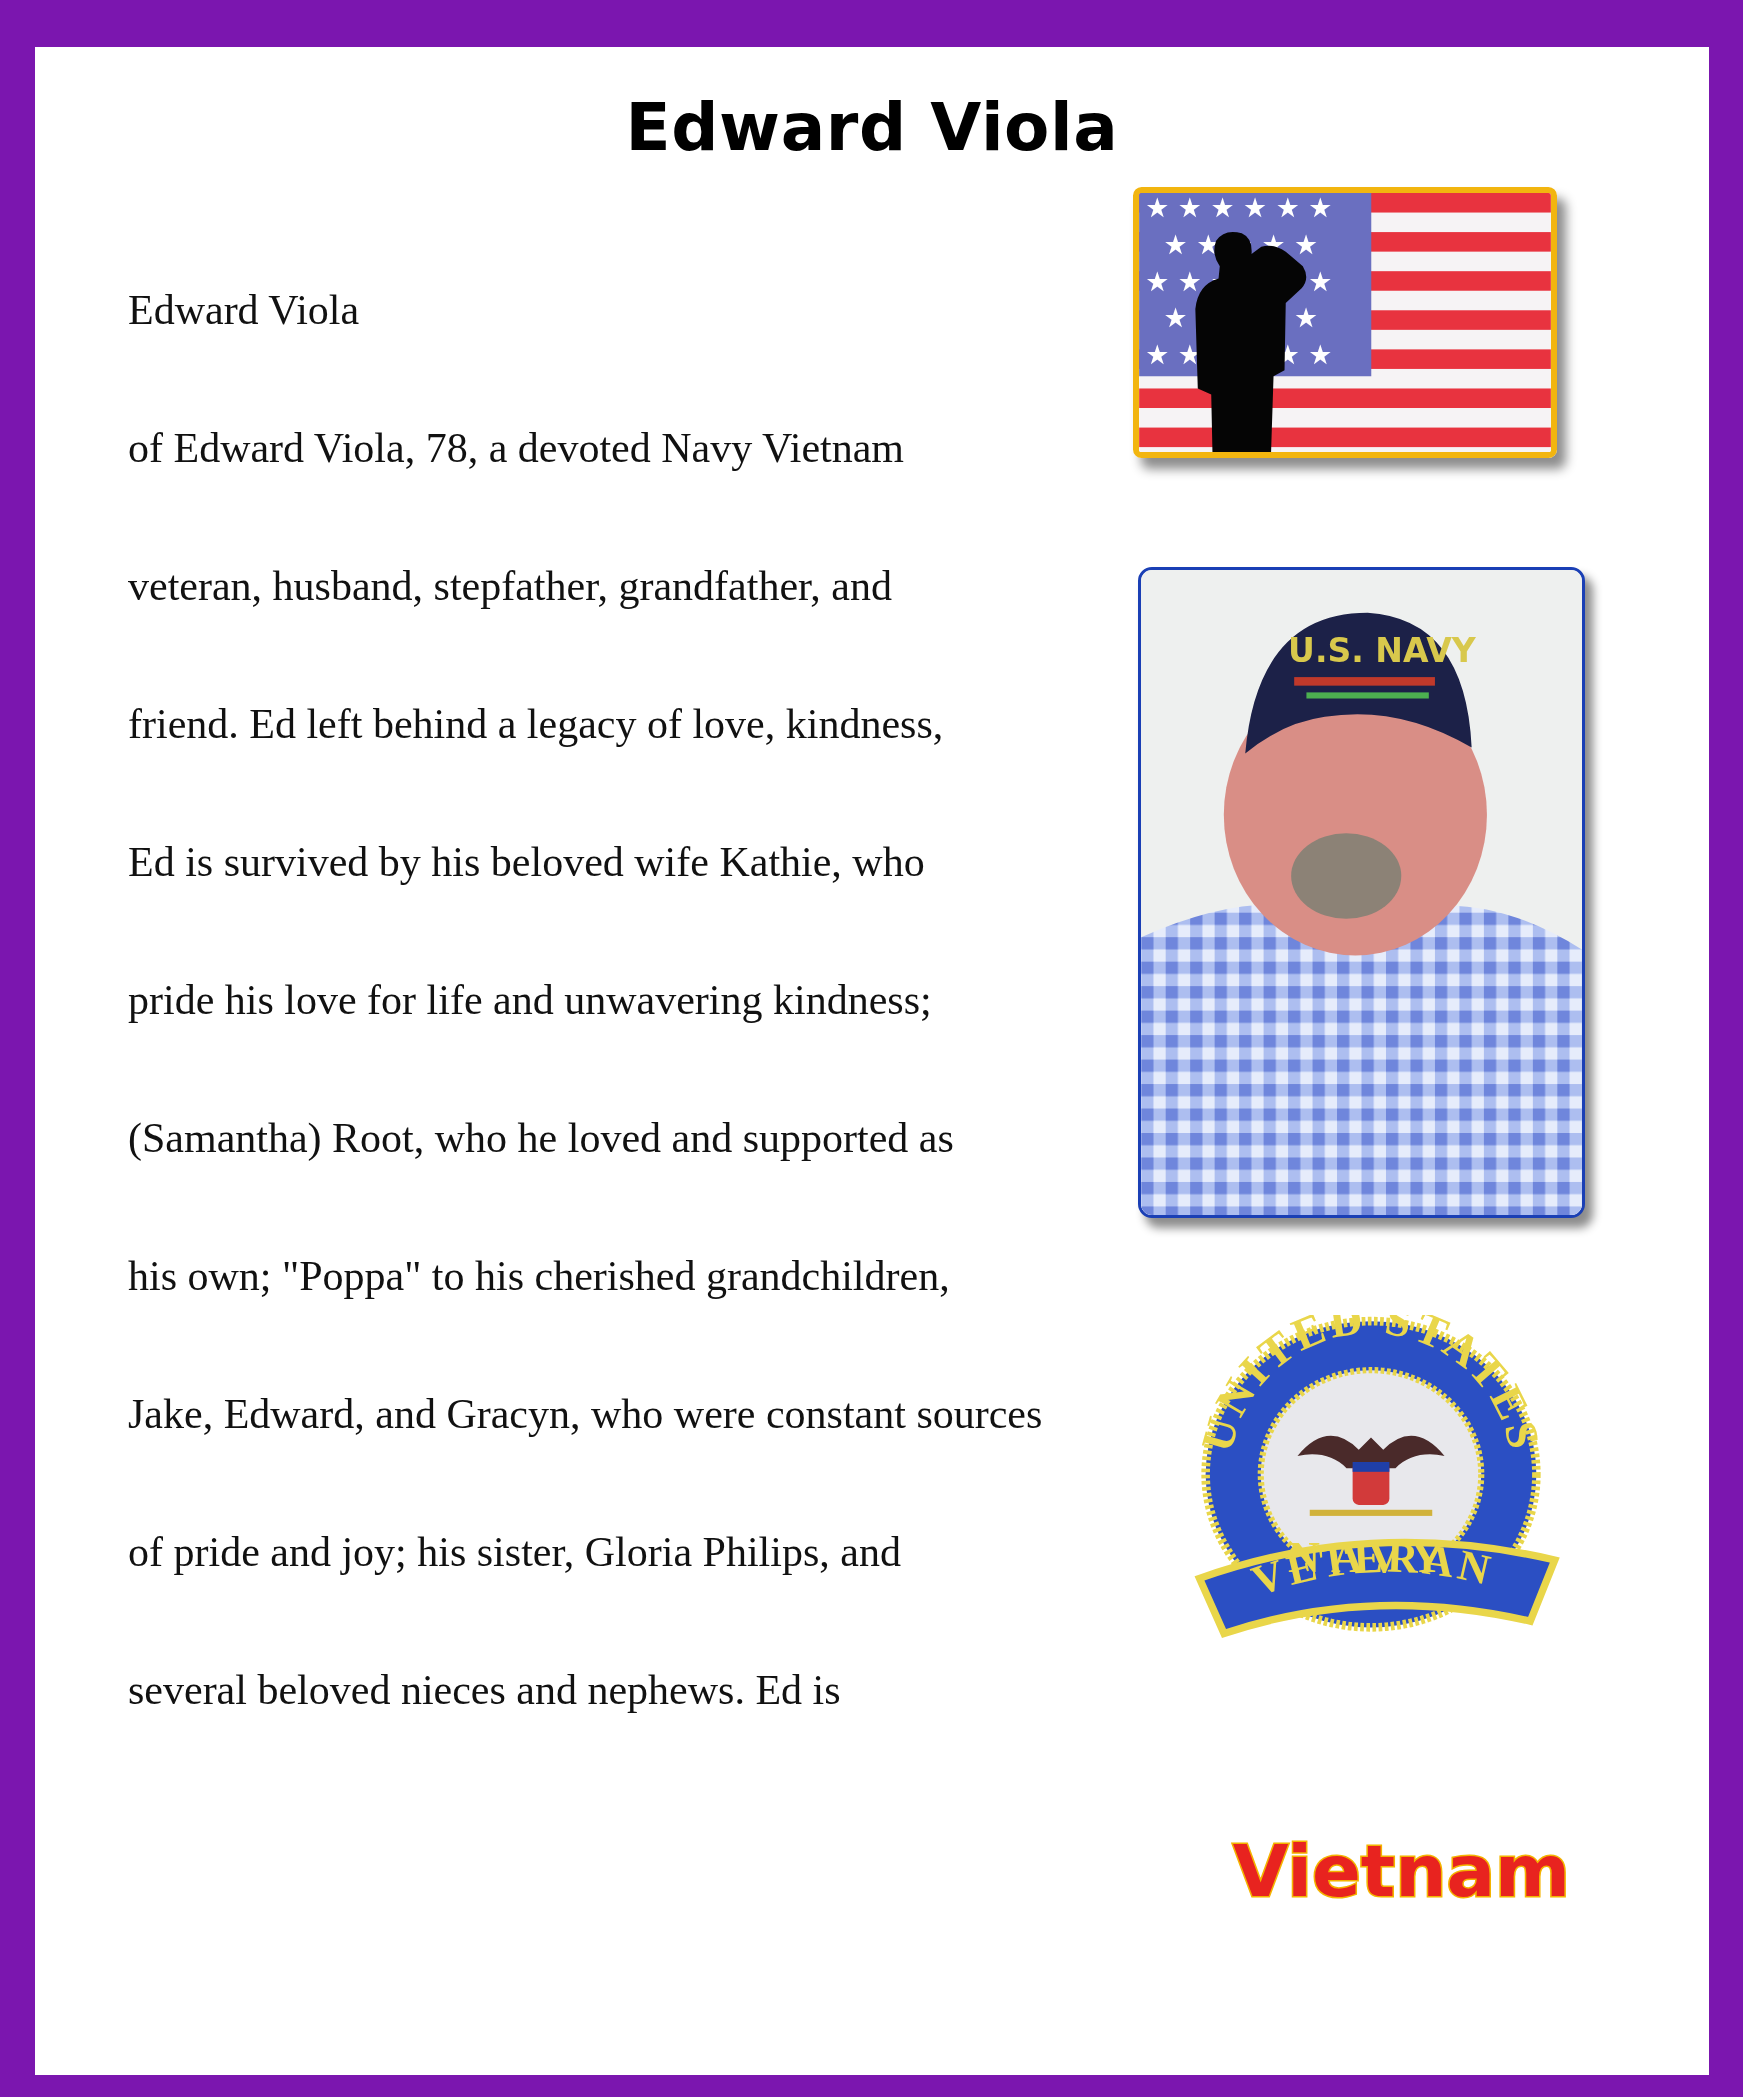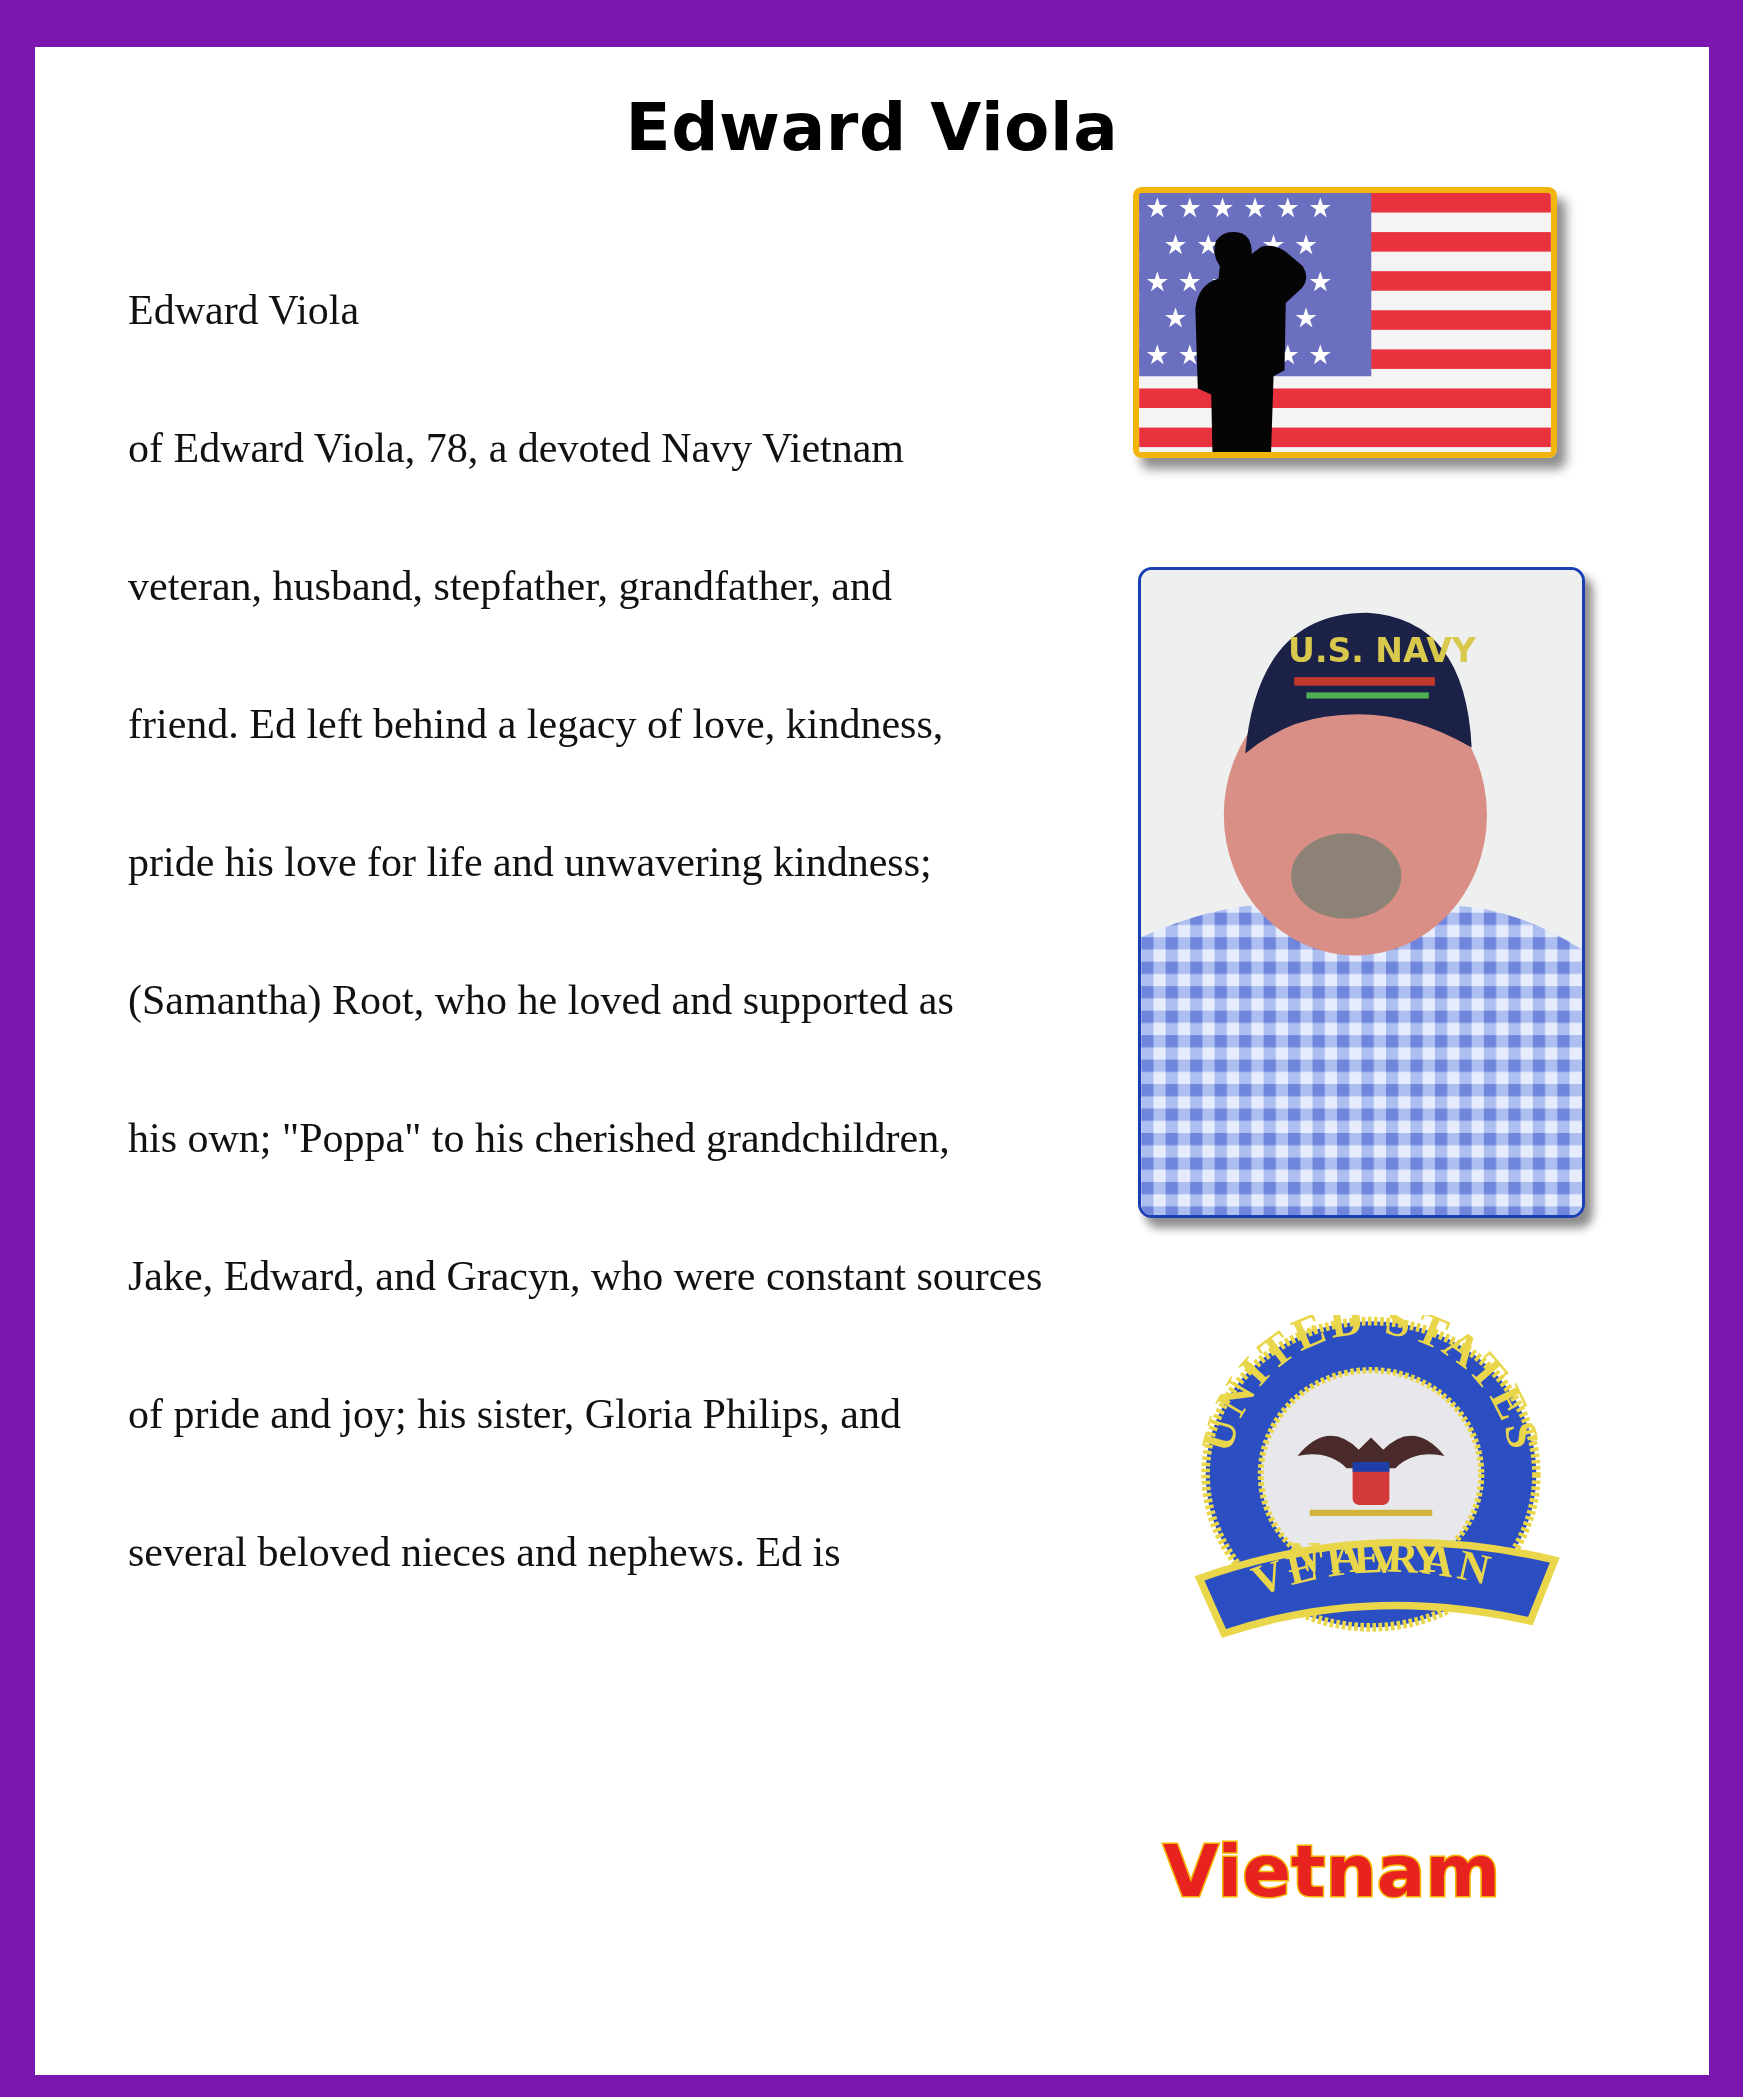--- a/index.html
+++ b/index.html
@@ -59,40 +59,42 @@
   }
   .badge {
     position: absolute;
     left: 1175px; top: 1315px;
     width: 392px; height: 343px;
   }
   .vietnam {
     position: absolute;
     left: 1163px; top: 1829px;
     width: 477px;
+    text-align: center;
     font-family: "DejaVu Sans", sans-serif;
     font-weight: bold;
     font-size: 72px;
     color: #e8231f;
     -webkit-text-stroke: 3.1px #f4b400;
     paint-order: stroke fill;
     text-shadow: 0 0 0 #f4b400;
   }
 </style>
 </head>
 <body>
 
 <div class="page">
   <div class="title">Edward Viola</div>
 
   <div class="body-text">
     <span class="line">Edward Viola</span>
     <span class="line">of Edward Viola, 78, a devoted Navy Vietnam</span>
     <span class="line">veteran, husband, stepfather, grandfather, and</span>
     <span class="line">friend. Ed left behind a legacy of love, kindness,</span>
+    <span class="line">Ed is survived by his beloved wife Kathie, who</span>
     <span class="line">pride his love for life and unwavering kindness;</span>
     <span class="line">(Samantha) Root, who he loved and supported as</span>
     <span class="line">his own; "Poppa" to his cherished grandchildren,</span>
     <span class="line">Jake, Edward, and Gracyn, who were constant sources</span>
     <span class="line">of pride and joy; his sister, Gloria Philips, and</span>
     <span class="line">several beloved nieces and nephews. Ed is</span>
     
     
     
     

